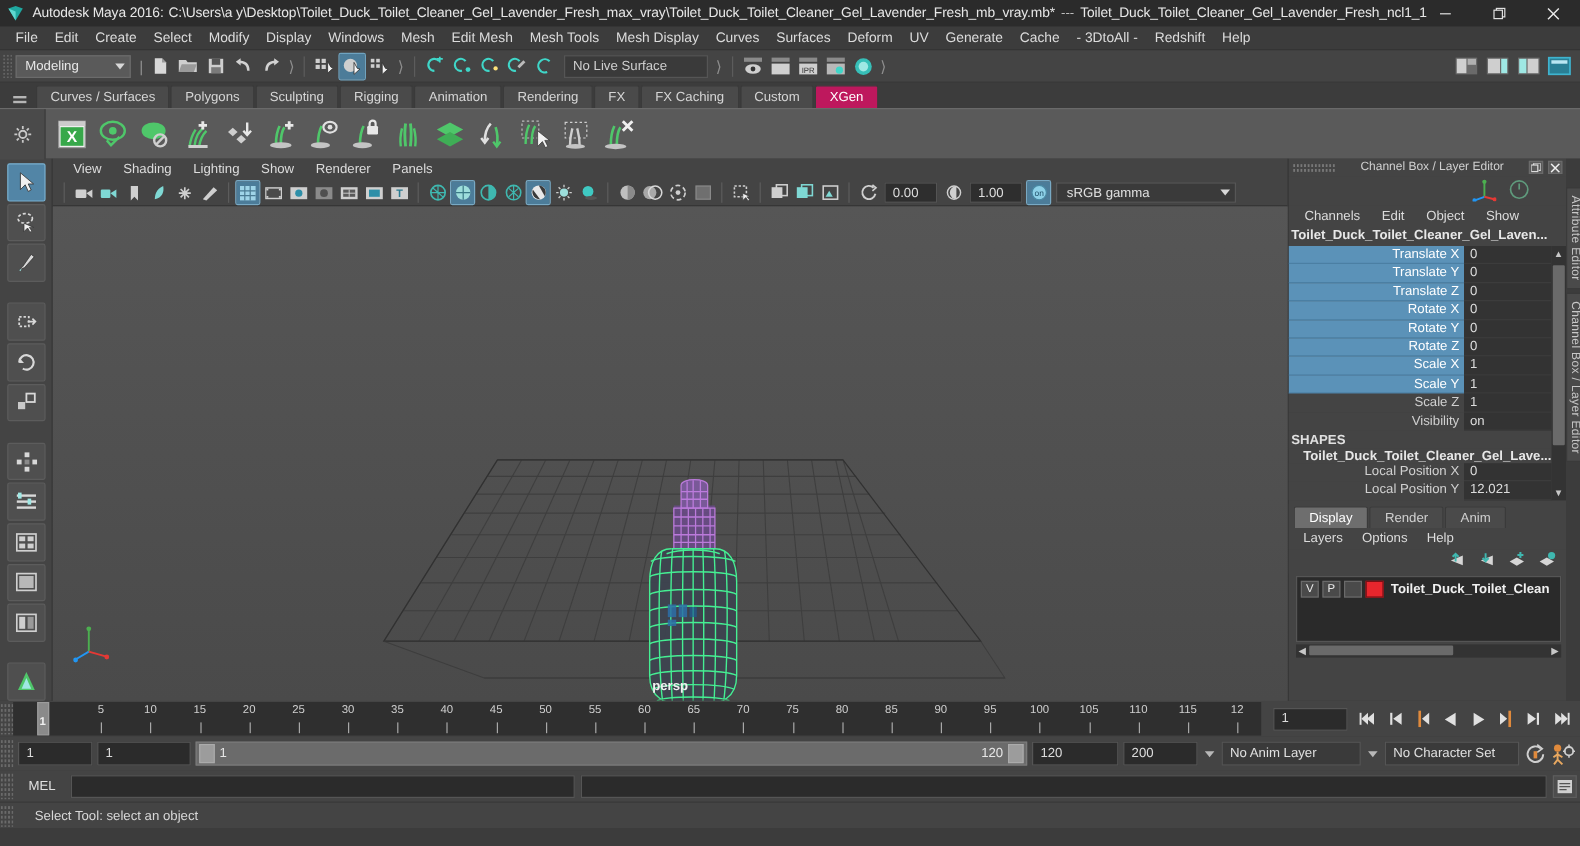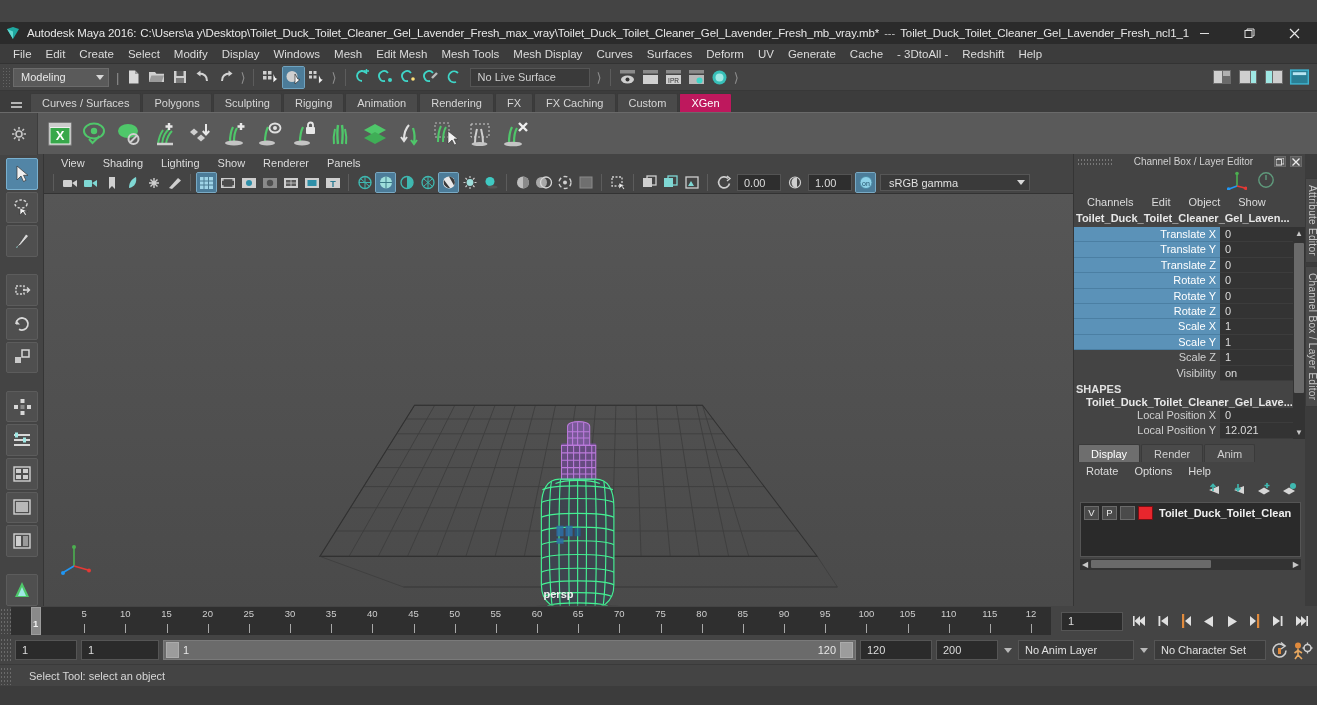--- a/index.html
+++ b/index.html
@@ -10,21 +10,21 @@
     font-size: 11px;
     color: #d4d4d4;
     overflow: hidden;
     -webkit-font-smoothing: antialiased;
   }
   #app { position: relative; width: 1317px; height: 705px; background: #3c3c3c; }
 
   
   .titlebar {
     height: 22px; background: #2b2b2b; display: flex; align-items: center;
-    padding-left: 6px; position: relative; margin-top: 22px;
+    padding-left: 6px; position: relative;
   }
   .title-logo {
     width: 14px; height: 14px; margin-right: 7px; flex: 0 0 auto;
     position: relative;
   }
   .title-logo svg { display: block; }
   .title-text { font-size: 11.5px; color: #e8e8e8; white-space: nowrap; letter-spacing: -0.1px; }
   .title-sep { color: #bdbdbd; padding: 0 5px; }
   .win-btns { position: absolute; right: 0; top: 0; height: 22px; display: flex; }
   .win-btn {
@@ -1143,21 +1143,21 @@
             <div class="arrowdn">▼</div>
           </div>
         </div>
 
         <div class="layer-tabs">
           <div class="layer-tab active">Display</div>
           <div class="layer-tab">Render</div>
           <div class="layer-tab">Anim</div>
         </div>
         <div class="layer-menurow">
-          <div class="lm">Rotate</div>
+          <div class="lm">Layers</div>
           <div class="lm">Options</div>
           <div class="lm">Help</div>
         </div>
         <div class="layer-btnrow">
           <span>
             <svg width="16" height="14" viewBox="0 0 16 14">
                 <path d="M13 4 L3 8 L13 12 Z" fill="#d6d6d6"></path>
                 <path d="M7 3 v6 M4.5 5 L7 2.5 L9.5 5" stroke="#3fb8b0" stroke-width="1.6" fill="none"></path>
               </svg>
           </span>
@@ -1339,18 +1339,30 @@
     <span style="display:flex;align-items:center">
       <svg width="20" height="19" viewBox="0 0 20 19">
         <circle cx="5" cy="4.5" r="3" fill="#e08a3c"></circle>
         <path d="M5 7.5 L5 14 M5 9.5 L1.5 12 M5 9.5 L9 12 M5 14 L2 18 M5 14 L9 18" stroke="#e8a860" stroke-width="1.6" fill="none"></path>
         <circle cx="14.5" cy="7" r="3.5" fill="none" stroke="#cfcfcf" stroke-width="1.5"></circle>
         <path d="M14.5 1.5 v2 M14.5 10.5 v2 M9.5 7 h2 M17.5 7 h2" stroke="#cfcfcf" stroke-width="1.3"></path>
       </svg>
     </span>
   </div>
 
+  <div class="mel-row">
+    <div class="mel-grip"></div>
+    <div class="mel-label">MEL</div>
+    <div class="mel-in a"></div>
+    <div class="mel-in b"></div>
+    <div class="mel-endbtn">
+      <svg width="14" height="13" viewBox="0 0 14 13">
+        <rect x="1" y="1" width="12" height="11" fill="#d0d0d0"></rect>
+        <path d="M2.5 4 h9 M2.5 6.5 h9 M2.5 9 h6" stroke="#555" stroke-width="1"></path>
+      </svg>
+    </div>
+  </div>
 
   <div class="help-row">
     <div class="help-grip"></div>
     <div class="help-text">Select Tool: select an object</div>
   </div>
 </div>
 
 </body></html>

